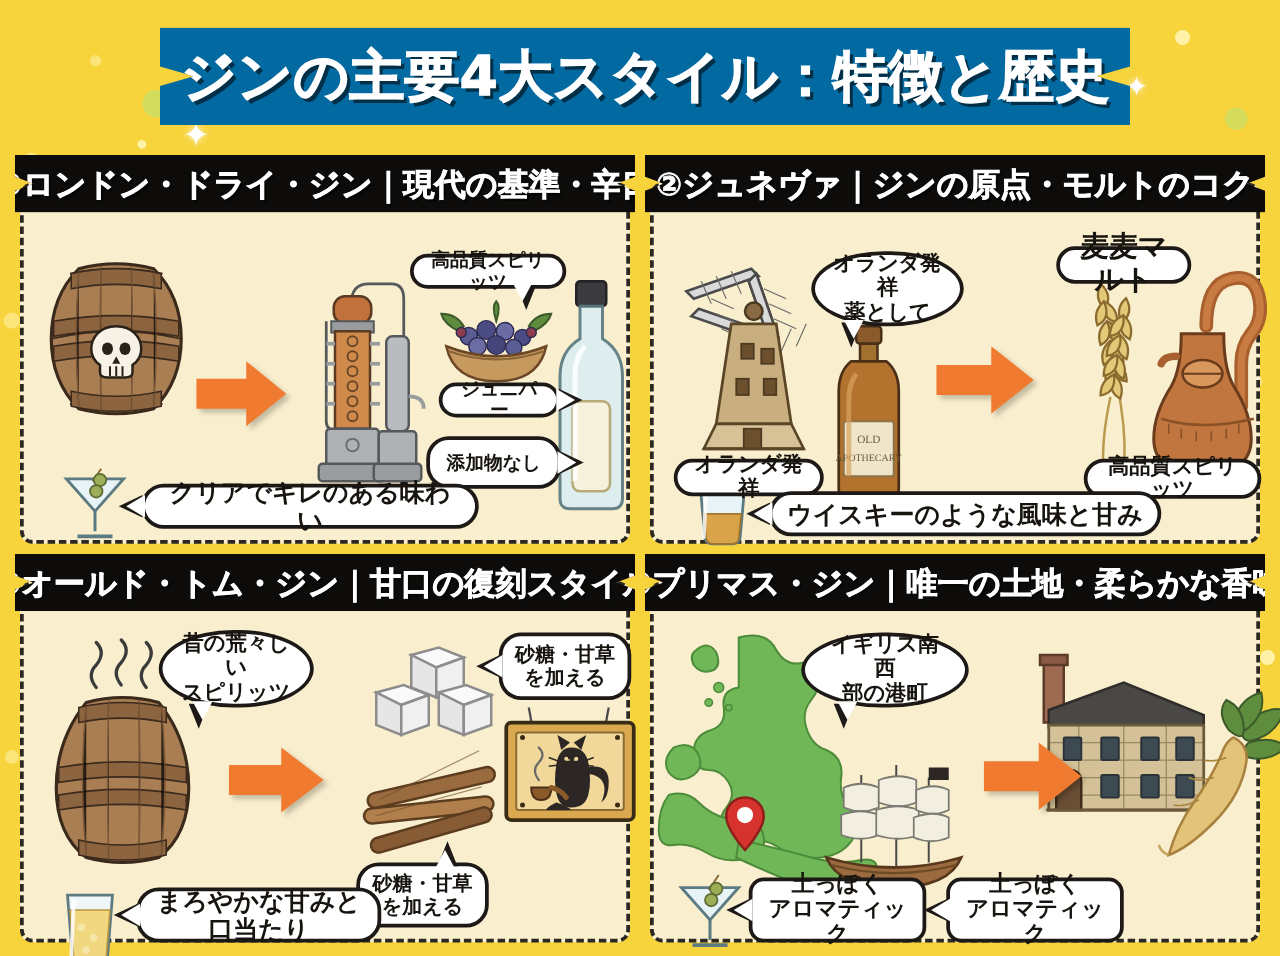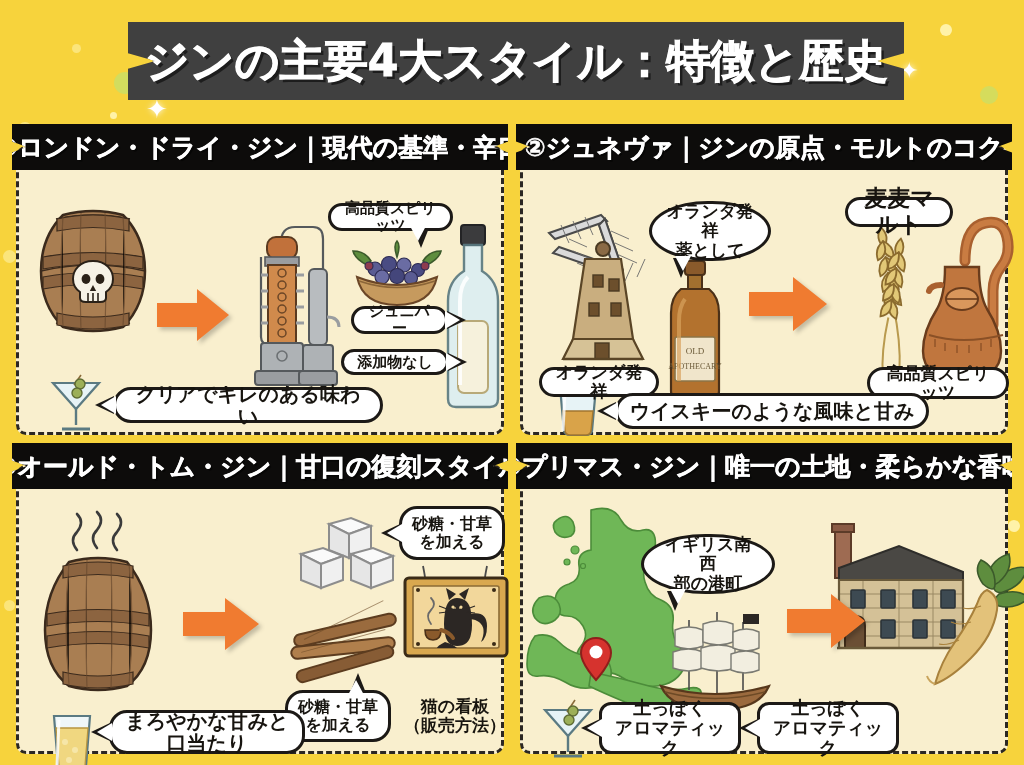--- a/index.html
+++ b/index.html
@@ -20,21 +20,21 @@
     text-shadow: 0 0 6px rgba(255,255,255,.9);
   }
 
   
   .title-wrap {
     position: absolute; left: 128px; top: 22px; width: 776px; height: 78px;
     z-index: 6;
   }
   .title-bar {
     width: 100%; height: 100%;
-    background: #404040;
+    background: #0369a1;
     clip-path: polygon(0 0, 100% 0, 100% 40%, 96.5% 50%, 100% 60%, 100% 100%, 0 100%, 0 60%, 3.5% 50%, 0 40%);
     display: flex; align-items: center; justify-content: center;
     box-shadow: 0 4px 6px rgba(0,0,0,.18);
   }
   .title-text {
     color: #fff;
     font-size: 44px;
     font-weight: 700;
     letter-spacing: 0px;
     white-space: nowrap;
@@ -290,21 +290,21 @@
             <rect x="21" y="100" width="30" height="72" rx="6" fill="#F6F1DC" stroke="#b8a978" stroke-width="2"></rect>
             <path d="M31 56 q-8 8 -8 24 v84" stroke="#fff" stroke-width="4" fill="none" opacity=".85"></path>
           </svg>
         </div>
 
         <div class="bubble pill" style="left:332px;top:157px;width:97px;height:28px;font-size:15px;display:flex;align-items:center;justify-content:center;">
           <span class="tail-r"></span>
           <span>ジュニパー</span>
         </div>
 
-        <div class="bubble pill" style="left:322px;top:200px;width:108px;height:26px;font-size:15px;display:flex;align-items:center;justify-content:center;">
+        <div class="bubble pill" style="left:322px;top:200px;width:108px;height:42px;font-size:15px;display:flex;align-items:center;justify-content:center;">
           <span class="tail-r"></span>
           <span>添加物なし</span>
         </div>
 
         <div class="art" style="left:28px;top:222px;">
           <svg width="58" height="64" viewBox="0 0 58 64">
             <path d="M6 12 L52 12 L29 38Z" fill="#E7F3F6" stroke="#5b7a82" stroke-width="2.2"></path>
             <path d="M29 38 v16" stroke="#5b7a82" stroke-width="2.4"></path>
             <path d="M15 58 h28" stroke="#5b7a82" stroke-width="3"></path>
             <path d="M34 4 l-7 10" stroke="#8a6b3a" stroke-width="1.6"></path>
@@ -490,20 +490,25 @@
             </g>
             <g stroke="#6B4B2F" stroke-width="1.2" opacity=".7">
               <path d="M36 50 Q30 110 36 170"></path>
                 <path d="M54 46 Q52 110 54 174"></path>
               <path d="M78 46 Q80 110 78 174"></path>
                 <path d="M96 50 Q102 110 96 170"></path>
             </g>
           </svg>
         </div>
 
+        <div class="bubble round" style="left:108px;top:36px;width:124px;height:62px;font-size:17px;display:flex;align-items:center;justify-content:center;">
+          <span class="tail-bl"></span>
+          <span>昔の荒々しい
+スピリッツ</span>
+        </div>
 
         <div class="arrow" style="left:164px;top:130px;">
           <svg width="76" height="52" viewBox="0 0 76 52">
             <path d="M0 14 L42 14 L42 0 L76 26 L42 52 L42 38 L0 38Z" fill="#F07B30"></path>
           </svg>
         </div>
 
         <div class="art" style="left:276px;top:48px;">
           <svg width="104" height="86" viewBox="0 0 104 86">
             <g stroke="#8d8d8d" stroke-width="2">
@@ -584,24 +589,20 @@
             </g>
 
             <g>
               <path d="M24 66 q0 10 8 10 q8 0 8 -10Z" fill="#8A5A2B" stroke="#4a3018" stroke-width="1.6"></path>
               <path d="M40 66 q8 2 12 8" stroke="#8A5A2B" stroke-width="4" fill="none" stroke-linecap="round"></path>
               <path d="M30 60 q-6 -8 0 -14 q6 -6 0 -12" stroke="#6a6a6a" stroke-width="1.8" fill="none" stroke-linecap="round"></path>
             </g>
           </svg>
         </div>
 
-        <div class="caption" style="left:374px;top:210px;width:124px;font-size:17px;">
-          <span>猫の看板
-（販売方法）</span>
-        </div>
 
         <div class="art" style="left:26px;top:244px;">
           <svg width="54" height="62" viewBox="0 0 54 62">
             <path d="M9 4 h36 l-4 50 q-1 5 -6 5 h-16 q-5 0 -6 -5Z" fill="#EFF6F8" stroke="#5b7a82" stroke-width="2.2"></path>
             <path d="M11 16 h32 l-3 38 q-1 5 -5 5 h-16 q-4 0 -5 -5Z" fill="#F0D780" stroke="#b8953f" stroke-width="1.3"></path>
             <g fill="#F8E9B0" opacity=".85">
               <circle cx="20" cy="30" r="3"></circle>
                 <circle cx="30" cy="38" r="3"></circle>
                 <circle cx="24" cy="48" r="3"></circle>
             </g>
@@ -647,21 +648,21 @@
           </svg>
         </div>
 
         <div class="art" style="left:56px;top:168px;">
           <svg width="34" height="46" viewBox="0 0 34 46">
             <path d="M17 2 C26 2 32 9 32 17 C32 28 17 44 17 44 C17 44 2 28 2 17 C2 9 8 2 17 2Z" fill="#D6332E" stroke="#8e1f1b" stroke-width="2"></path>
             <circle cx="17" cy="16" r="6.5" fill="#fff"></circle>
           </svg>
         </div>
 
-        <div class="bubble round" style="left:118px;top:38px;width:134px;height:60px;font-size:17px;display:flex;align-items:center;justify-content:center;margin-top:28px;">
+        <div class="bubble round" style="left:118px;top:38px;width:134px;height:60px;font-size:17px;display:flex;align-items:center;justify-content:center;">
           <span class="tail-bl"></span>
           <span>イギリス南西
 部の港町</span>
         </div>
 
         <div class="art" style="left:132px;top:140px;">
           <svg width="120" height="110" viewBox="0 0 120 110">
             <g stroke="#4a4a4a" stroke-width="1.6" fill="none">
               <path d="M34 82 V12"></path>
                 <path d="M62 86 V4"></path>

